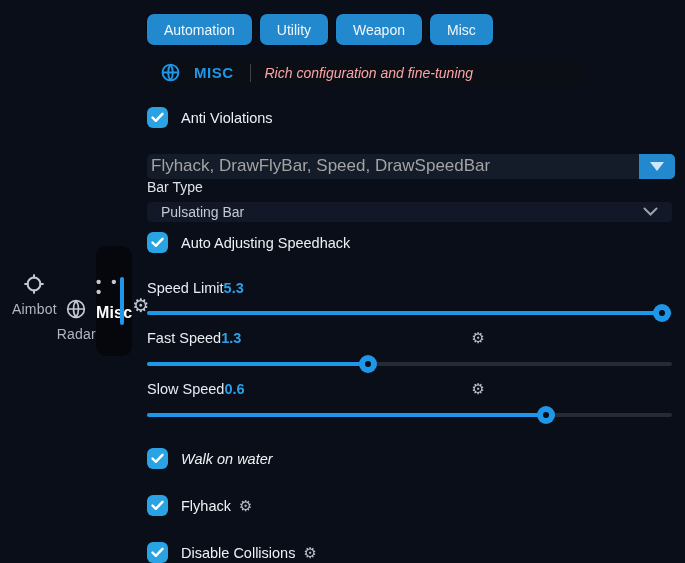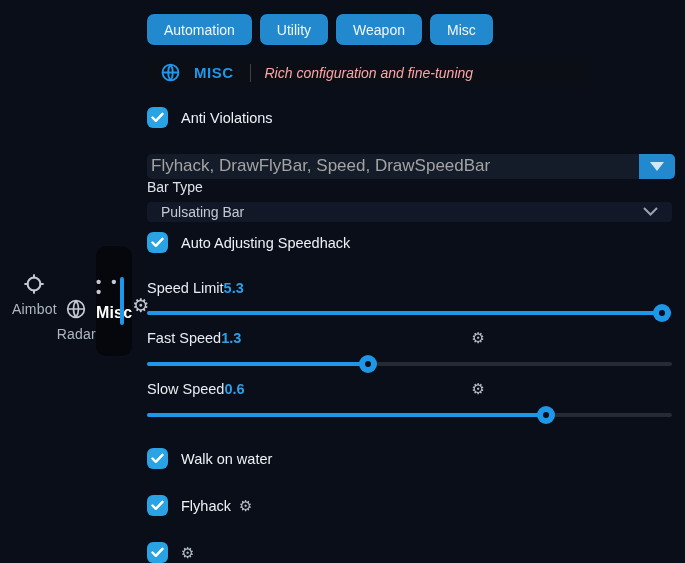--- a/index.html
+++ b/index.html
@@ -36,21 +36,21 @@
   .header-bar{margin-top:15px;width:440px;height:37px;background:#0b0e15;border-radius:4px;display:flex;align-items:center;padding:0 14px;}
   .header-title{color:var(--accent);font-weight:bold;font-size:15px;letter-spacing:.5px;margin-left:14px;}
   .header-divider{width:1px;height:18px;background:#3a424e;margin:0 14px 0 16px;}
   .header-sub{color:#fca5a5;font-size:14px;font-style:italic;}
   
   .check-row{display:flex;align-items:center;gap:13px;}
   .checkbox{width:21px;height:21px;border-radius:6px;background:var(--check-blue);display:flex;align-items:center;justify-content:center;cursor:pointer;flex:0 0 21px;}
   .check-label{font-size:14.5px;color:#eef1f5;display:flex;align-items:center;gap:8px;}
   .row-anti{margin-top:22px;}
   .row-auto{margin-top:10px;}
-  .row-walk{margin-top:30px;}
+  .row-walk{margin-top:30px;font-style:italic;}
   .row-fly{margin-top:26px;}
   .row-disable{margin-top:26px;}
   .inline-gear{color:#b7bfca;font-size:15px;cursor:pointer;}
   
   .multi-select{margin-top:26px;height:36px;background:var(--input-bg);border-radius:5px;display:flex;align-items:stretch;overflow:hidden;cursor:pointer;}
   .multi-select .ms-text{flex:1;display:flex;align-items:center;padding:0 4px;font-size:17px;color:#a3a3a3;}
   .ms-btn{width:36px;background:var(--tab-blue);display:flex;align-items:center;justify-content:center;border:none;cursor:pointer;}
   .ms-btn .tri{width:0;height:0;border-left:7px solid transparent;border-right:7px solid transparent;border-top:9px solid #cfe8f8;}
   .field-label{font-size:14px;color:#dde2e9;}
   .select{margin-top:7px;height:30px;background:var(--input-bg2);border-radius:4px;display:flex;align-items:center;justify-content:space-between;padding:0 14px;cursor:pointer;margin-right:3px;}
@@ -215,17 +215,18 @@
     </span>
   </div>
 
   <div class="check-row row-disable">
     <span class="checkbox">
       <svg width="13" height="11" viewBox="0 0 13 11" fill="none" stroke="#ffffff" stroke-width="2.4" stroke-linecap="round" stroke-linejoin="round">
           <path d="M1.5 5.5 L4.8 8.8 L11.5 1.8"></path>
         </svg>
     </span>
     <span class="check-label">
+      <span>Disable Collisions</span>
       <span class="inline-gear gear-glyph">⚙</span>
     </span>
   </div>
 
 </main>
 
 </body></html>

